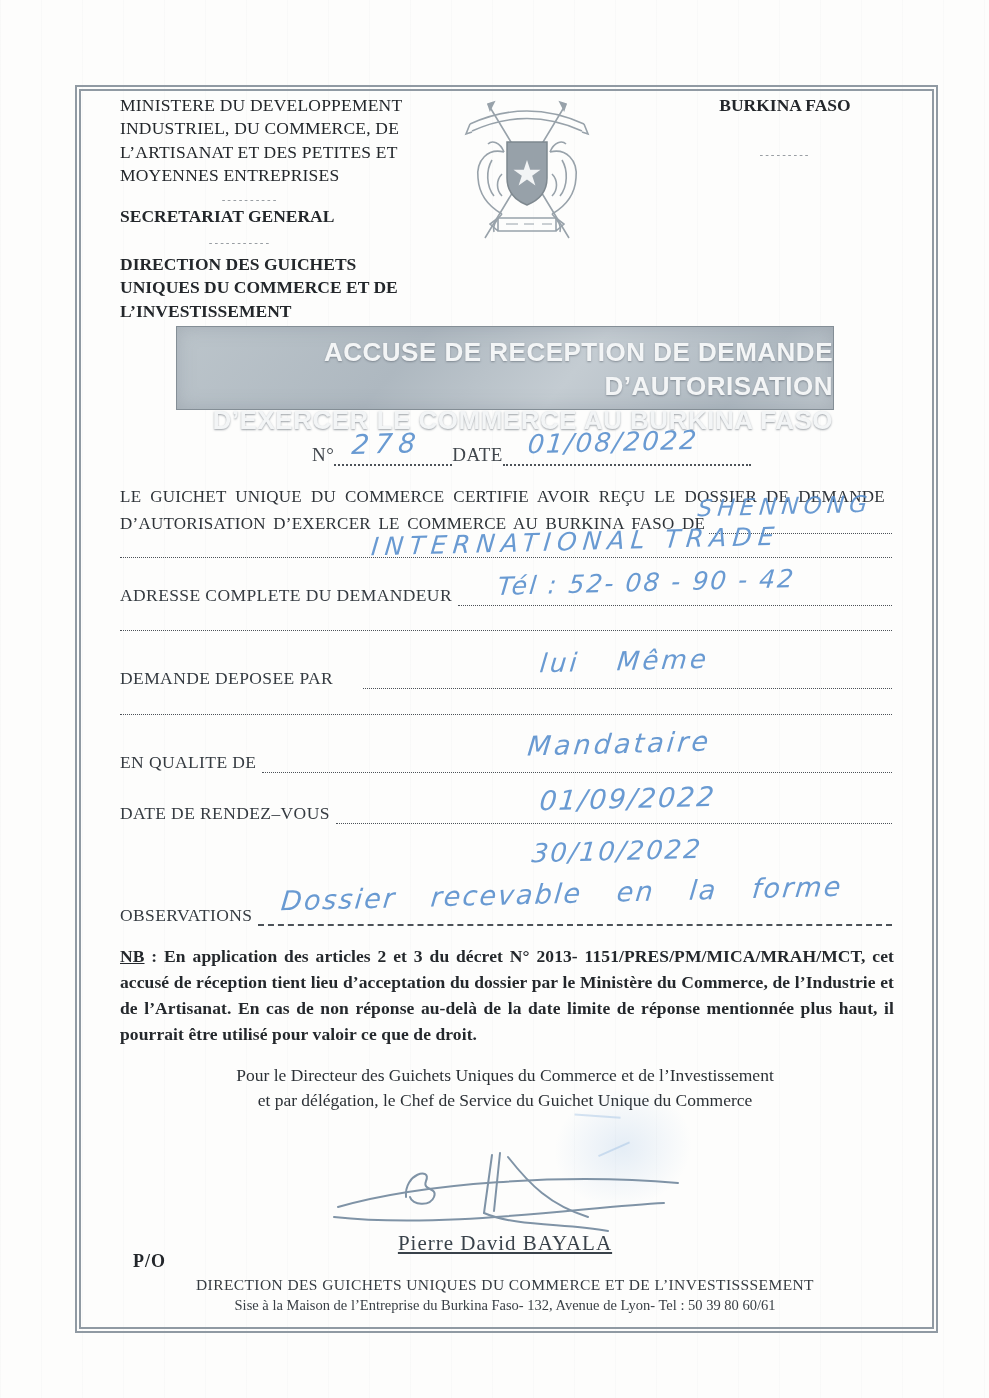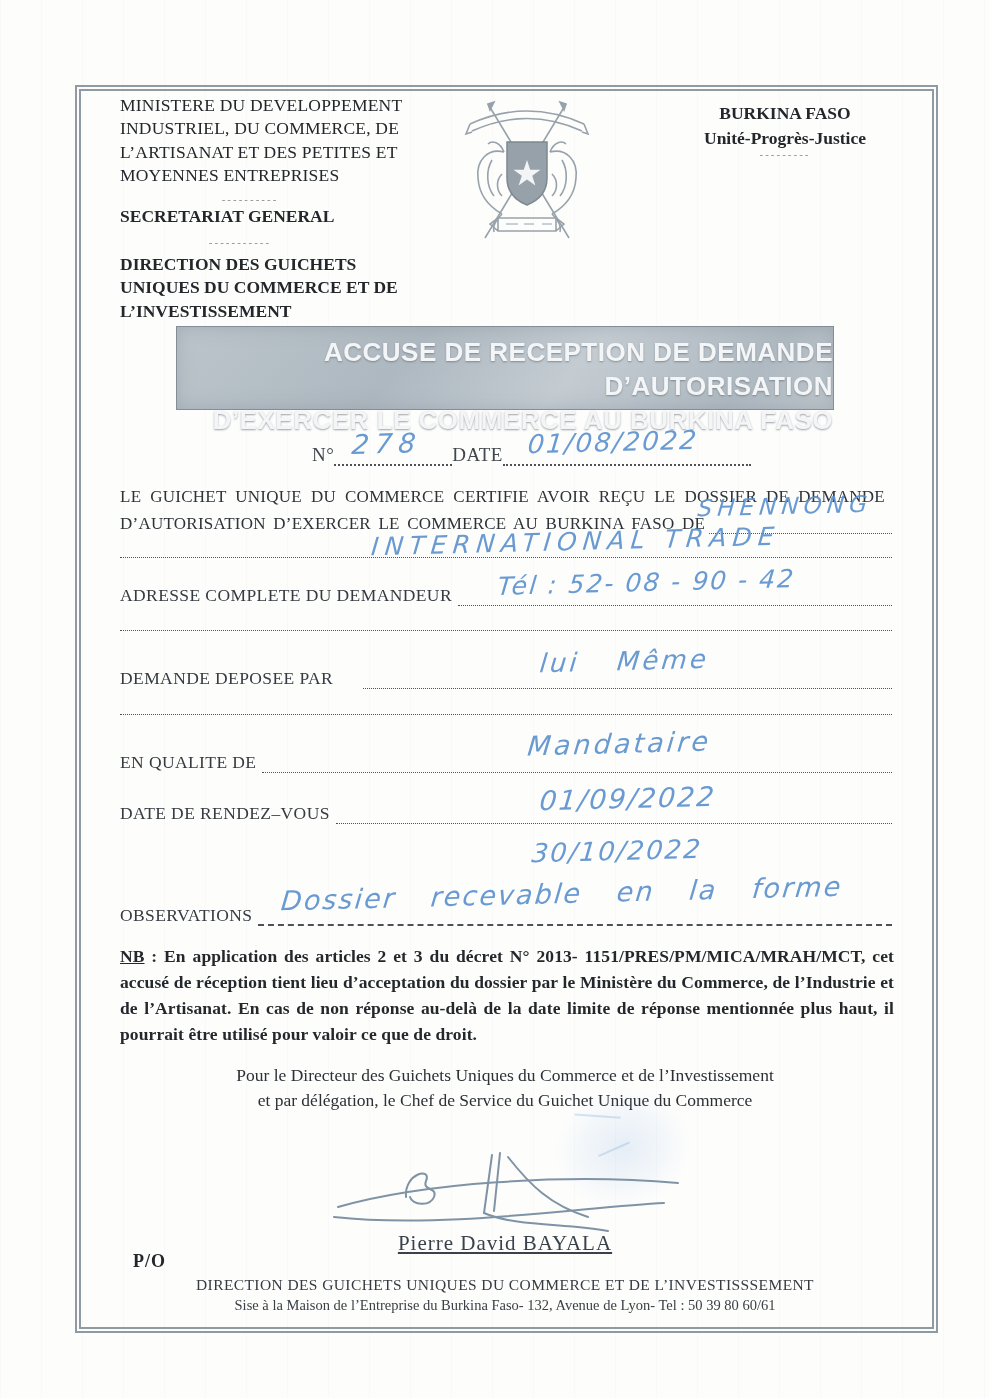--- a/index.html
+++ b/index.html
@@ -18,21 +18,21 @@
   }
   .abs{position:absolute;}
 
   
   .hdr-left{left:120px;top:94px;width:314px;font-weight:400;font-size:17.5px;line-height:1.33;color:#23272b;letter-spacing:.2px;}
   .sep{color:#8a9096;font-size:11px;letter-spacing:2px;text-align:center;font-family:"Liberation Sans",sans-serif;}
   .sep1{left:150px;top:193px;width:200px;}
   .sep2{left:140px;top:236px;width:200px;}
   .hdr-sec{left:120px;top:206px;width:314px;font-weight:700;font-size:17.5px;color:#23272b;}
   .hdr-dir{left:120px;top:253px;width:285px;font-weight:700;font-size:17.5px;line-height:1.33;color:#23272b;}
-  .hdr-right{left:650px;top:93px;width:270px;text-align:center;font-weight:700;font-size:17.5px;line-height:1.4;color:#23272b;margin-top:8px;}
+  .hdr-right{left:650px;top:93px;width:270px;text-align:center;font-weight:700;font-size:17.5px;line-height:1.4;color:#23272b;}
   .sep3{left:685px;top:148px;width:200px;}
   .emblem{left:452px;top:90px;}
 
   
   .banner{
     left:176px;top:326px;width:658px;height:84px;
     background:linear-gradient(130deg,#bcc5cb 0%,#aeb8c0 35%,#c4ccd2 60%,#afb9c1 85%,#bec6cc 100%);
     border:1px solid #848e96;
     box-shadow:inset 0 0 18px rgba(120,130,140,.35);
     text-align:right;
@@ -122,21 +122,20 @@
         <path d="M54,134 h12 M72,134 h10 M90,134 h10" stroke-width="1"></path>
       </g>
 
       <path d="M55,52 h40 v36 q0,19 -20,27 q-20,-8 -20,-27 z" fill="#97a1a9" stroke="#7e888f" stroke-width="1.5"></path>
       <path d="M75,70 l3.2,9.8 10.3,0 -8.3,6 3.2,9.8 -8.4,-6 -8.4,6 3.2,-9.8 -8.3,-6 10.3,0 z" fill="#f2f4f5"></path>
     </svg>
   </div>
 
   <div class="abs hdr-right">
     <div>BURKINA FASO</div>
-    <div>Unité-Progrès-Justice</div>
   </div>
   <div class="abs sep sep3">---------</div>
 
   <div class="abs banner">
     <div>ACCUSE DE RECEPTION DE DEMANDE D’AUTORISATION</div>
     <div>D’EXERCER LE COMMERCE AU BURKINA FASO</div>
   </div>
 
   <div class="abs refline">
     <span>N°</span>

